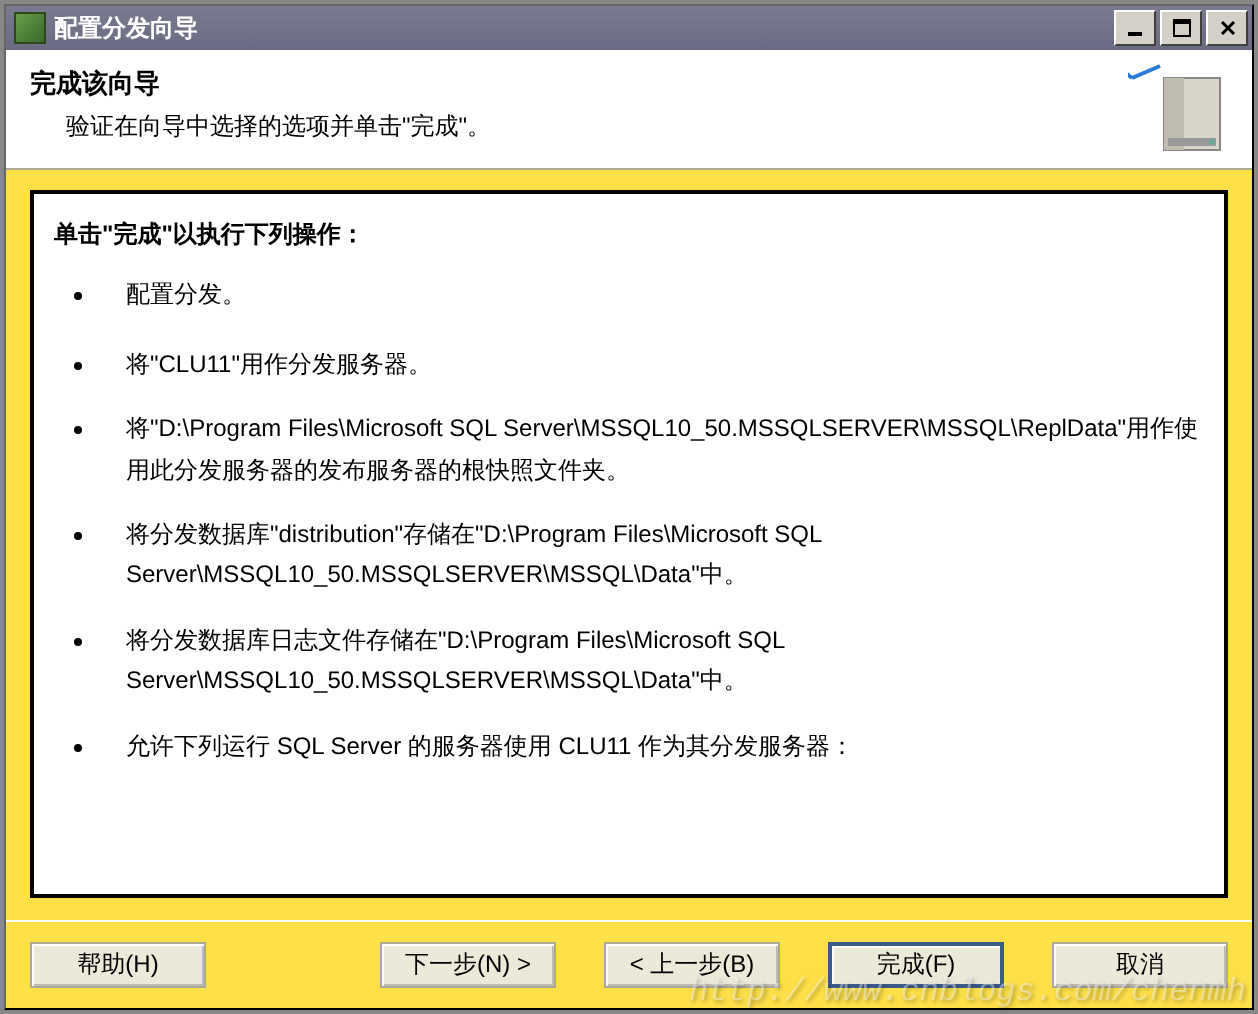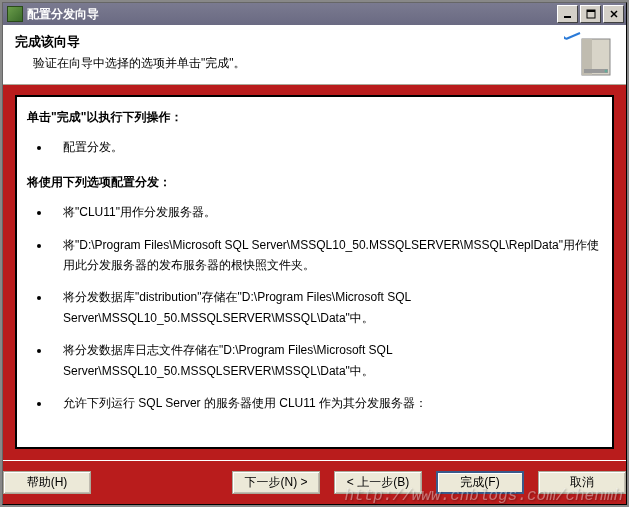--- a/index.html
+++ b/index.html
@@ -8,21 +8,21 @@
     font-family: "SimSun", "宋体", Arial, sans-serif;
     font-size: 12px;
     background: #888;
     width: 629px;
     height: 507px;
     overflow: hidden;
   }
   .window {
     width: 625px;
     height: 503px;
-    background: #b91c1c;
+    background: #fde047;
     border: 1px solid #000;
     border-top-color: #666;
     border-left-color: #666;
     position: relative;
     margin: 2px;
   }
   .titlebar {
     height: 22px;
     background: linear-gradient(to bottom, #7a7a90 0%, #6a6a82 100%);
     display: flex;
@@ -85,22 +85,22 @@
   ul.top li { margin-bottom: 12px; padding-left: 12px; }
   ul.inner { margin: 4px 0 0 0; padding-left: 40px; list-style: disc; }
   ul.inner li { margin-bottom: 0; }
   .btnbar {
     position: absolute;
     left: 0; right: 0; bottom: 0;
     height: 44px;
     border-top: 1px solid #fff;
     display: flex;
     align-items: center;
-    padding: 0 0;
-    gap: 14px;
+    padding: 0 12px;
+    gap: 24px;
   }
   .btn {
     height: 23px;
     min-width: 88px;
     background: #ece9d8;
     border: 1px solid #aca899;
     box-shadow: inset 1px 1px 0 #fff, inset -1px -1px 0 #c0bcb0;
     display: flex;
     align-items: center;
     justify-content: center;
@@ -166,21 +166,20 @@
       </svg>
     </div>
   </div>
 
   <div class="content-area">
     <div class="content-box">
       <p class="bold">单击"完成"以执行下列操作：</p>
       <ul class="top">
         <li>配置分发。</li>
       </ul>
-      <p class="bold">将使用下列选项配置分发：</p>
       <ul class="top">
         <li>将"CLU11"用作分发服务器。</li>
         <li>将"D:\Program Files\Microsoft SQL Server\MSSQL10_50.MSSQLSERVER\MSSQL\ReplData"用作使用此分发服务器的发布服务器的根快照文件夹。</li>
         <li>将分发数据库"distribution"存储在"D:\Program Files\Microsoft SQL Server\MSSQL10_50.MSSQLSERVER\MSSQL\Data"中。</li>
         <li>将分发数据库日志文件存储在"D:\Program Files\Microsoft SQL Server\MSSQL10_50.MSSQLSERVER\MSSQL\Data"中。</li>
         <li>
           <span>允许下列运行 SQL Server 的服务器使用 CLU11 作为其分发服务器：</span>
         </li>
       </ul>
     </div>

